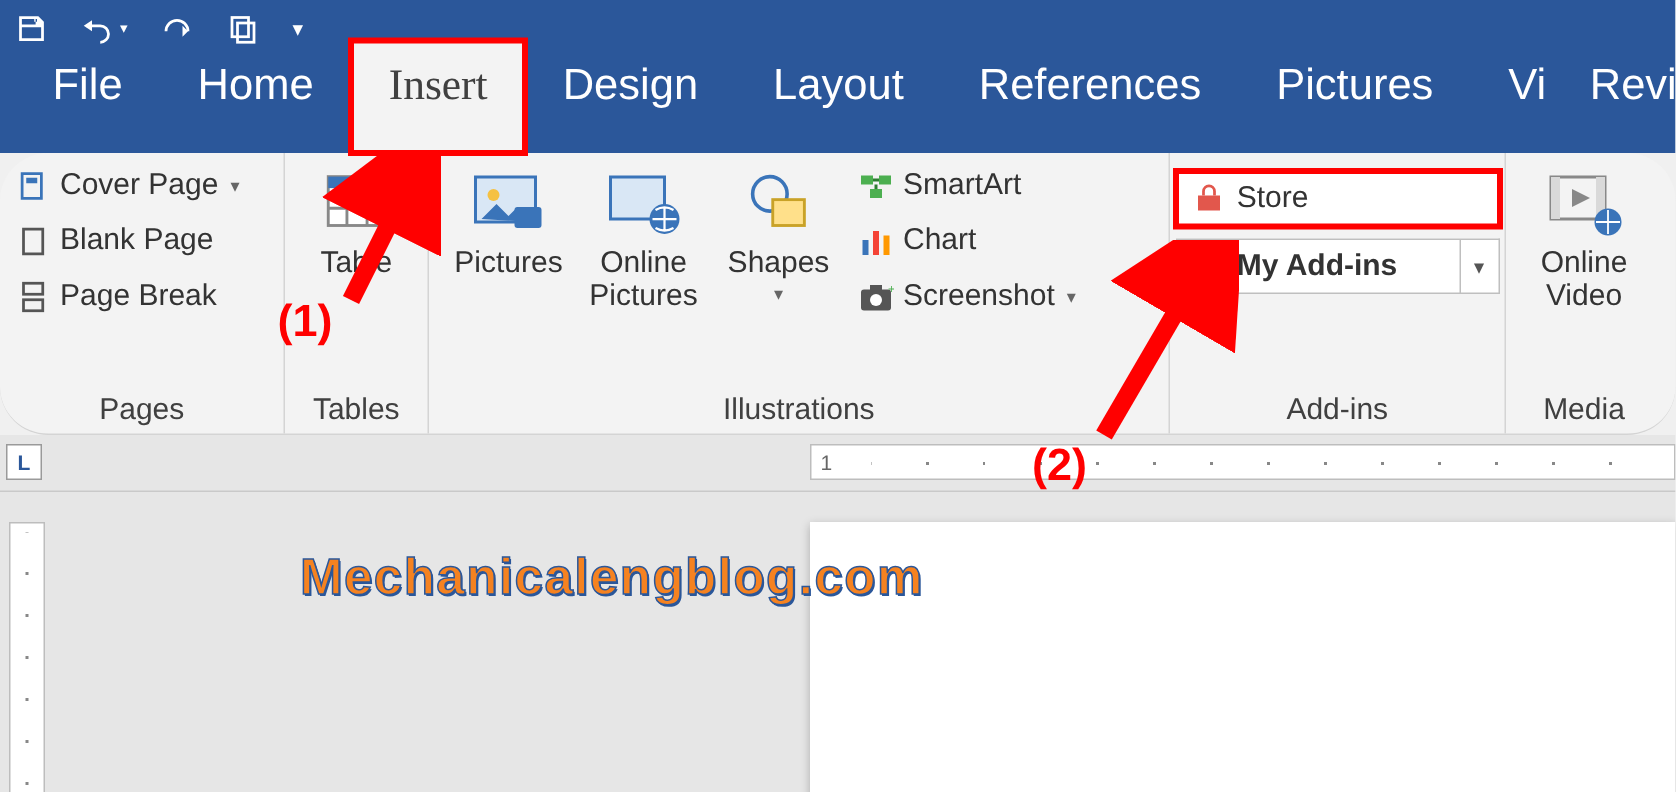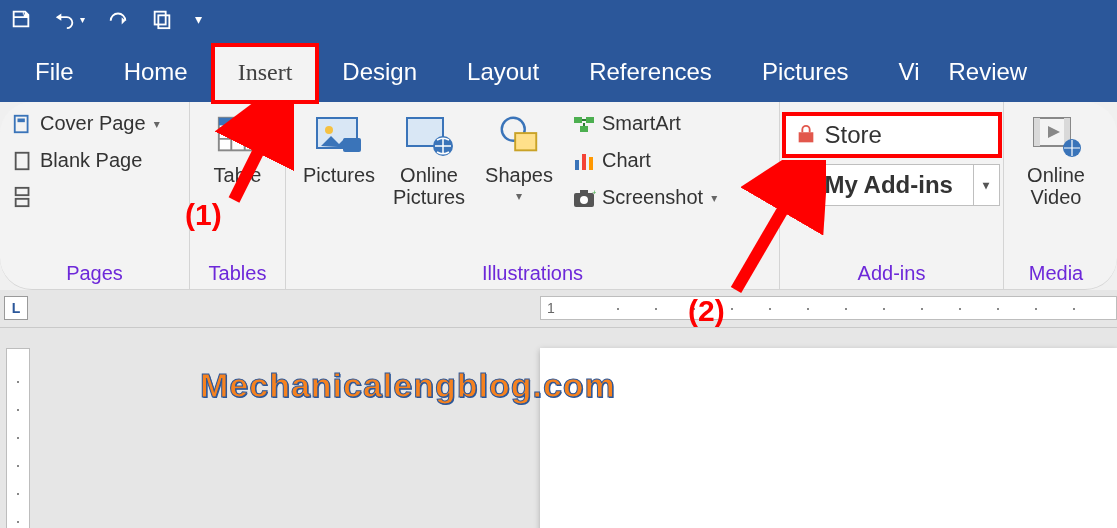--- a/index.html
+++ b/index.html
@@ -24,22 +24,22 @@
   .tabbar {
     background: #2b579a;
     height: 64px;
     display: flex;
     align-items: flex-end;
     padding: 0 10px;
     gap: 0;
   }
   .tab {
     color: #fff;
-    font-size: 24px;
-    padding: 14px 25px 16px;
+    font-size: 29px;
+    padding: 14px 25px 28px;
     cursor: pointer;
   }
   .tab.active {
     background: #f3f3f3;
     color: #404040;
     font-family: Liberation Serif, serif;
   }
   .tab.active.framed {
     outline: 4px solid #ff0000;
     outline-offset: -2px;
@@ -53,21 +53,21 @@
   }
   .group {
     border-right: 1px solid #d4d4d4;
     display: flex;
     flex-direction: column;
     justify-content: space-between;
     padding: 6px 8px 4px;
   }
   .group-label {
     text-align: center;
-    color: #6d28d9;
+    color: #404040;
     font-size: 20px;
     padding-top: 2px;
   }
   .group-body {
     flex: 1 1 auto;
     display: flex;
     align-items: flex-start;
   }
   .stack { display: flex; flex-direction: column; gap: 6px; }
   .small-item {
@@ -96,21 +96,21 @@
   .ico { display: inline-flex; align-items: center; justify-content: center; }
   .framed-red { outline: 4px solid #ff0000; outline-offset: -2px; }
   .addins-stack { display: flex; flex-direction: column; gap: 8px; padding-top: 6px;}
   .addin-btn {
     display: flex;
     align-items: center;
     gap: 8px;
     border: 1px solid #bfbfbf;
     background: #fff;
     padding: 6px 10px;
-    font-size: 24px;
+    font-size: 20px;
     color: #333;
     min-width: 190px;
     justify-content: flex-start;
   }
   .addin-wrap { display: flex; font-weight: bold; }
   .addin-drop {
     border: 1px solid #bfbfbf;
     border-left: none;
     background: #fff;
     width: 26px;
@@ -251,20 +251,21 @@
           </span>
           <span>Blank Page</span>
         </div>
         <div class="small-item">
           <span class="ico">
             <svg width="22" height="22" viewBox="0 0 24 24">
                 <rect x="4" y="2" width="14" height="8" fill="none" stroke="#555" stroke-width="2"></rect>
                 <rect x="4" y="14" width="14" height="8" fill="none" stroke="#555" stroke-width="2"></rect>
               </svg>
           </span>
+          <span>Page Break</span>
         </div>
       </div>
     </div>
     <div class="group-label">Pages</div>
   </div>
 
   <div class="group" style="width:96px">
     <div class="group-body" style="justify-content:center">
       <div class="large-item">
         <span class="ico">

